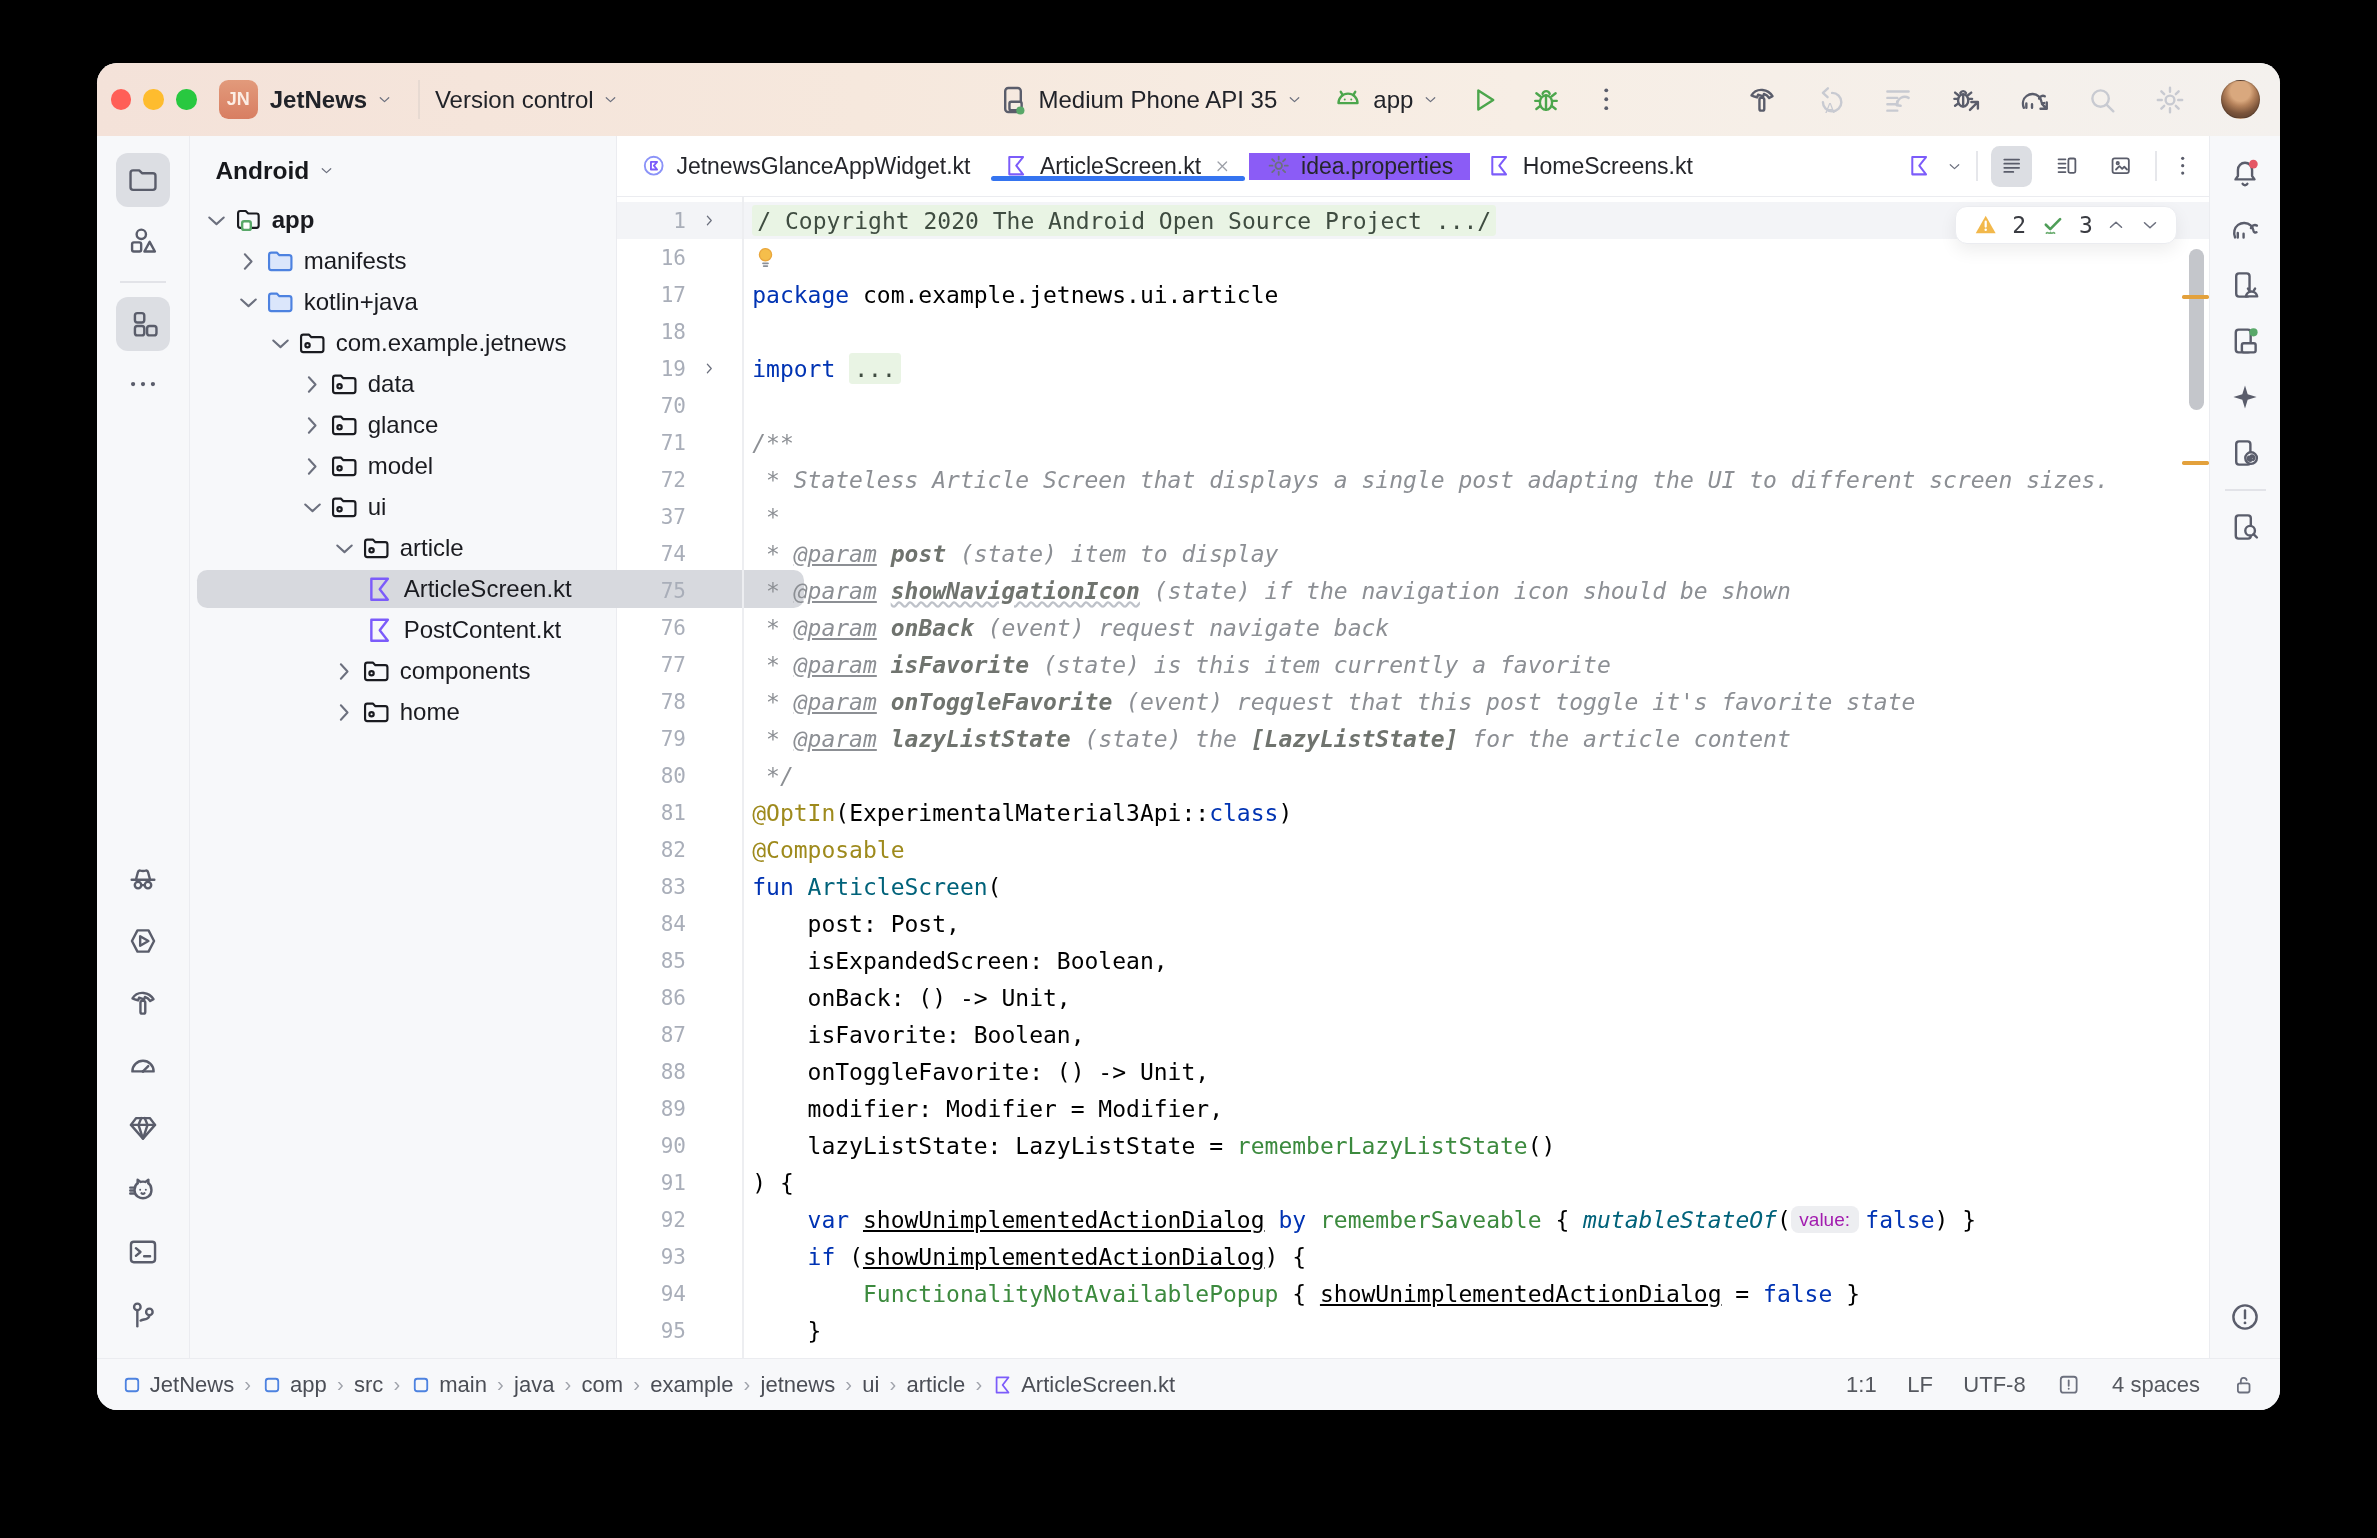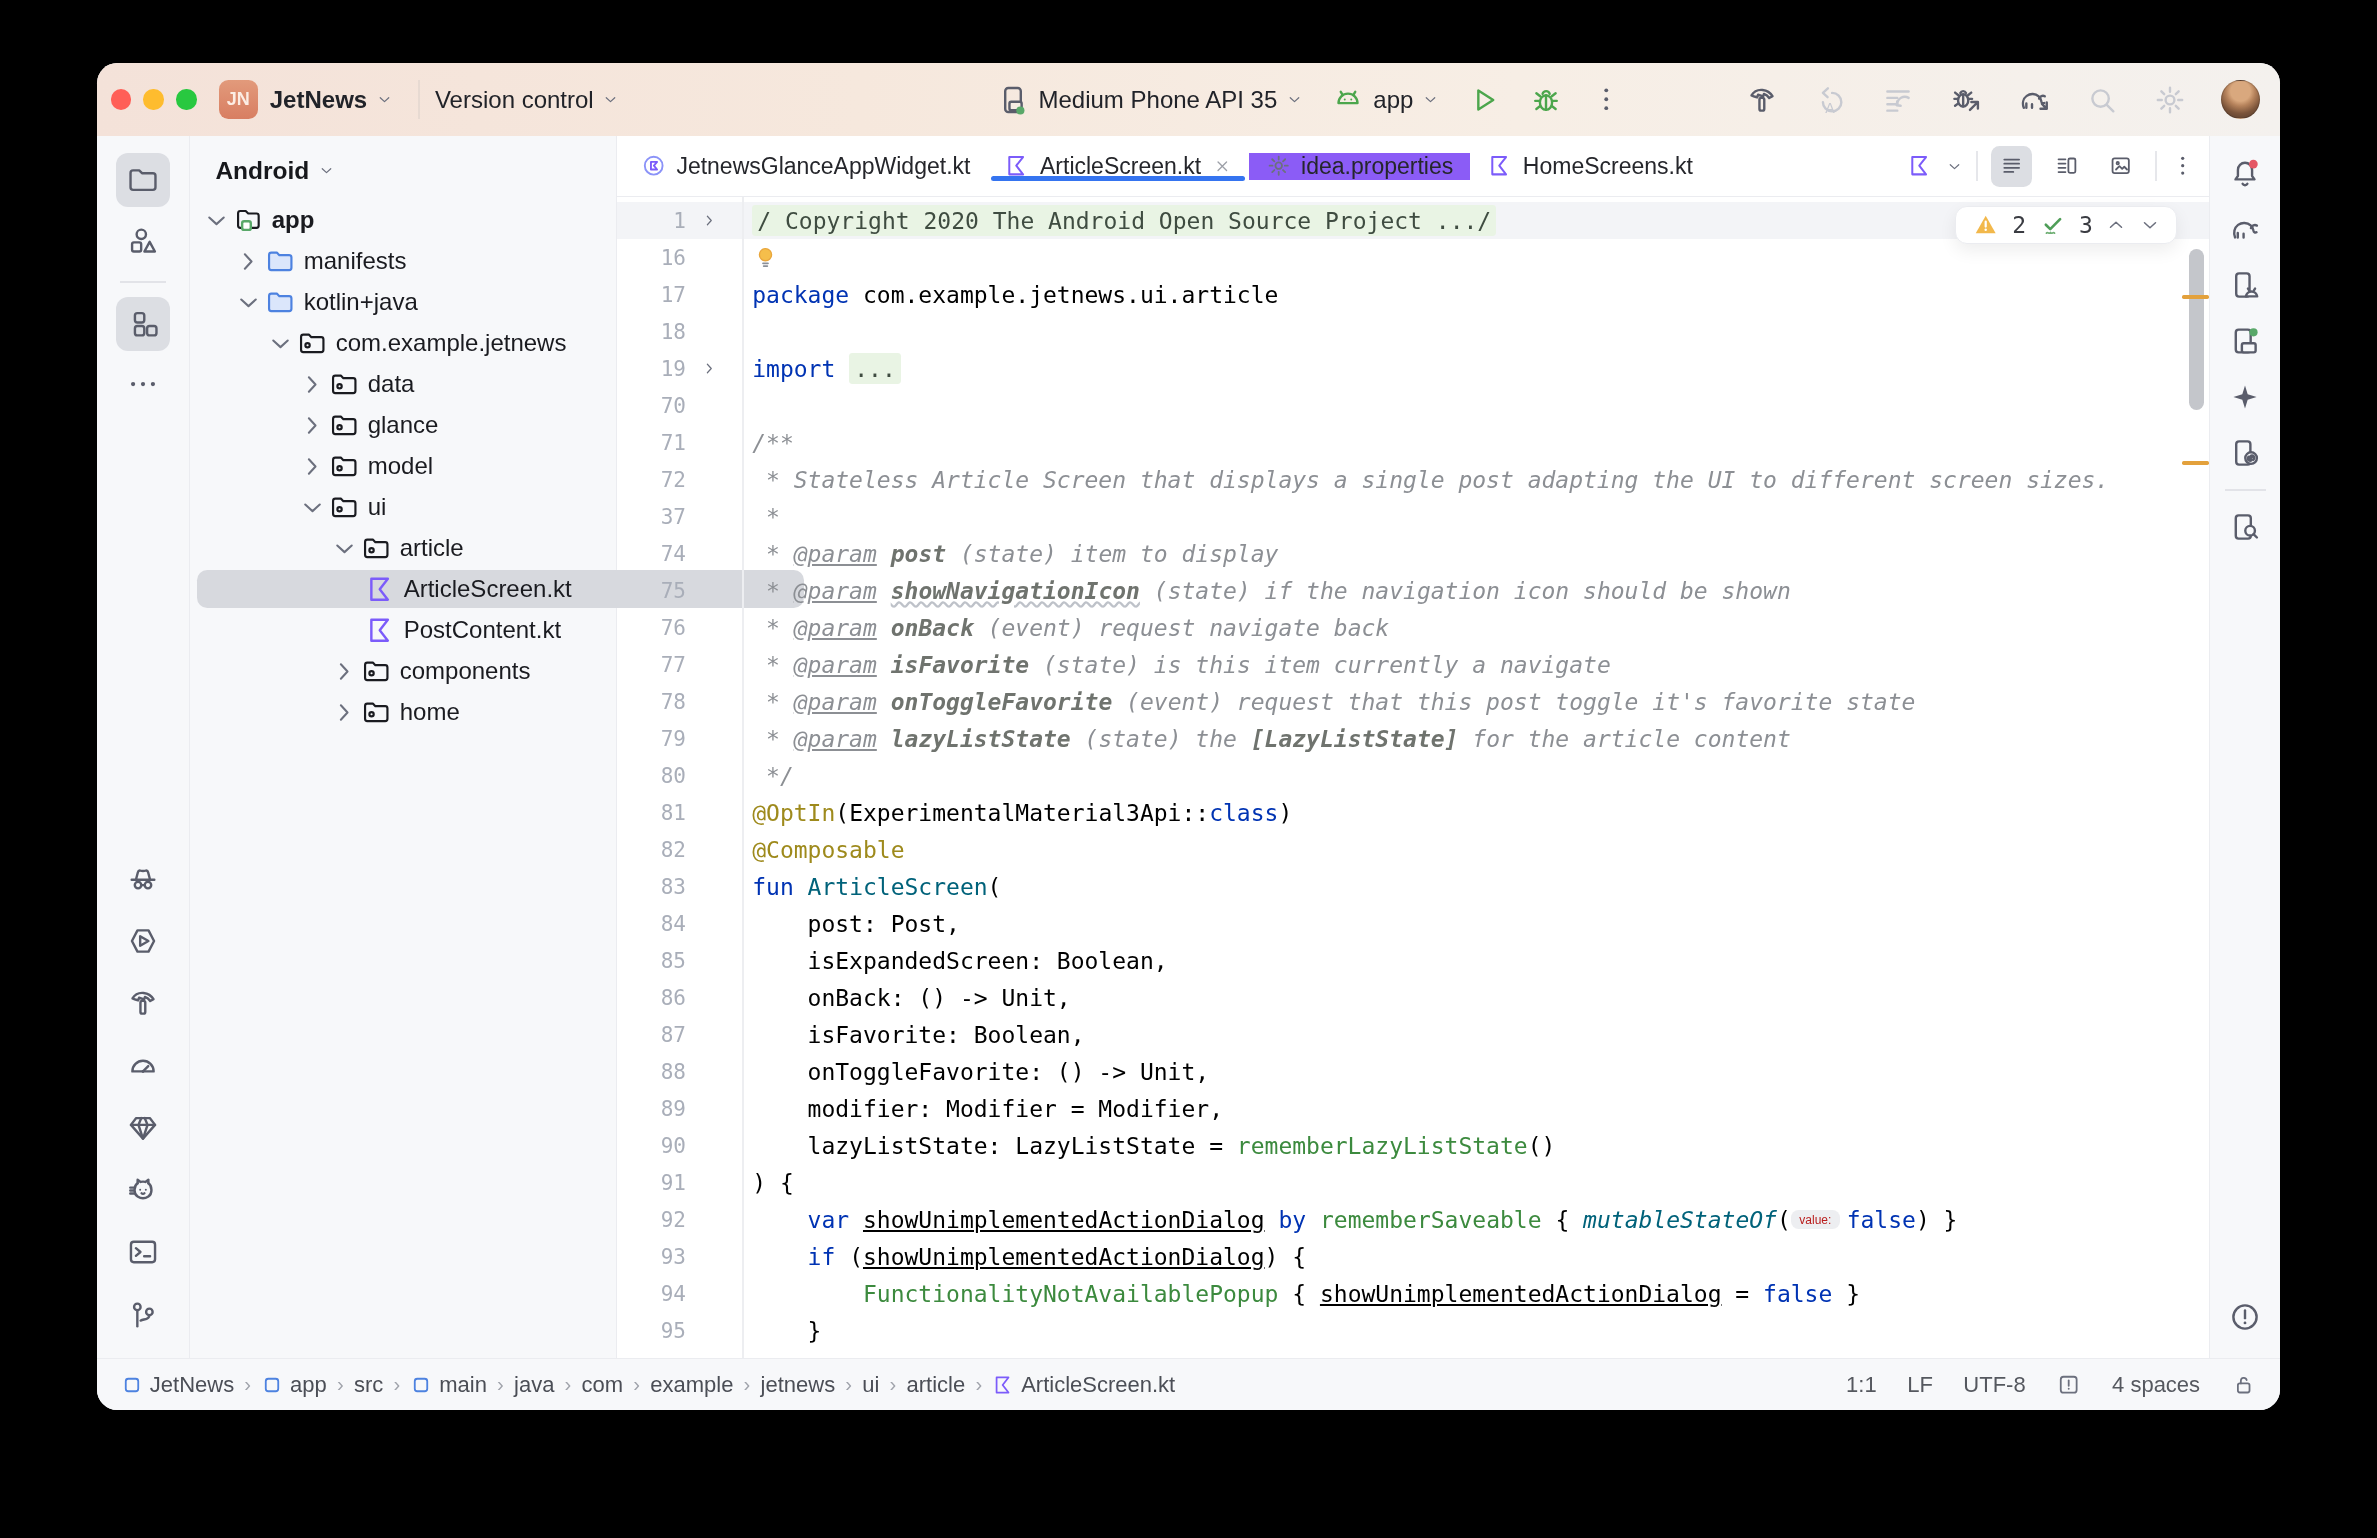--- a/index.html
+++ b/index.html
@@ -74,21 +74,21 @@
   .ct{padding-left:10.2px;font-size:23px;white-space:pre;color:#000;display:flex;align-items:center}
   .ct .bulb{width:27px;height:27px;margin-right:8.5px}
   .s-k{color:#0033B3}.s-an{color:#9E8A1C}.s-fd{color:#00627A}.s-fc{color:#3C8A3E}
   .s-it{color:#00627A;font-style:italic}
   .s-c{color:#8C8F94;font-style:italic}
   .s-cd{color:#8C8F94;font-style:italic;text-decoration:underline}
   .s-cb{color:#6F736E;font-style:italic;font-weight:700}
   .s-w{text-decoration-line:underline;text-decoration-style:wavy;text-decoration-color:#BEC2C9}
   .s-u{text-decoration:underline}
   .s-fold{background:#E9F4E4;color:#3F4C41;border-radius:3.4px;padding:2.5px 5.1px}
-  .hint{font-family:"Liberation Sans",sans-serif;font-size:12px;color:#b91c1c;background:#EDEEF1;border-radius:7.6px;padding:2.5px 8.5px;margin-right:6.8px}
+  .hint{font-family:"Liberation Sans",sans-serif;font-size:19px;color:#a21caf;background:#EDEEF1;border-radius:7.6px;padding:2.5px 8.5px;margin-right:6.8px}
   .inspect{position:absolute;top:8.5px;right:32px;background:#fff;border:1.7px solid #EBECF0;border-radius:12px;display:flex;
            align-items:center;gap:12px;padding:5.1px 15.2px;font-size:23px;color:#3A3C42;box-shadow:0 6.8px 17px rgba(0,0,0,.07)}
   .inspect .i30{margin:0 1.7px}
   .scroll-thumb{position:absolute;right:5.1px;top:52px;width:15.2px;height:161px;border-radius:7.6px;background:#C4C6CB}
   .stripe{position:absolute;right:0;width:27px;height:4.2px;background:#E3A13C;border-radius:1.7px}
   
   .rightbar{flex:0 0 71px;border-left:1.7px solid #EBECF0;background:#F7F8FA;display:flex;flex-direction:column;align-items:center;padding:8.5px 0 13.5px}
   .rightbar .tool-btn{width:51px;height:51px;margin:2.5px 0}
   .rb-div{width:41px;height:1.7px;background:#E2E3E8;margin:8.5px 0}
   .rb-bottom{margin-top:auto}
@@ -843,21 +843,21 @@
       <span class="gnum">76</span>
       <span class="gfold"></span>
     </div>
     <div class="ct"><span class="s-c"> * </span><span class="s-cd">@param</span><span class="s-c"> </span><span class="s-cb">onBack</span><span class="s-c"> (event) request navigate back</span></div>
   </div>
             <div class="cl ">
     <div class="gut">
       <span class="gnum">77</span>
       <span class="gfold"></span>
     </div>
-    <div class="ct"><span class="s-c"> * </span><span class="s-cd">@param</span><span class="s-c"> </span><span class="s-cb">isFavorite</span><span class="s-c"> (state) is this item currently a navigate</span></div>
+    <div class="ct"><span class="s-c"> * </span><span class="s-cd">@param</span><span class="s-c"> </span><span class="s-cb">isFavorite</span><span class="s-c"> (state) is this item currently a favorite</span></div>
   </div>
             <div class="cl ">
     <div class="gut">
       <span class="gnum">78</span>
       <span class="gfold"></span>
     </div>
     <div class="ct"><span class="s-c"> * </span><span class="s-cd">@param</span><span class="s-c"> </span><span class="s-cb">onToggleFavorite</span><span class="s-c"> (event) request that this post toggle it's favorite state</span></div>
   </div>
             <div class="cl ">
     <div class="gut">

